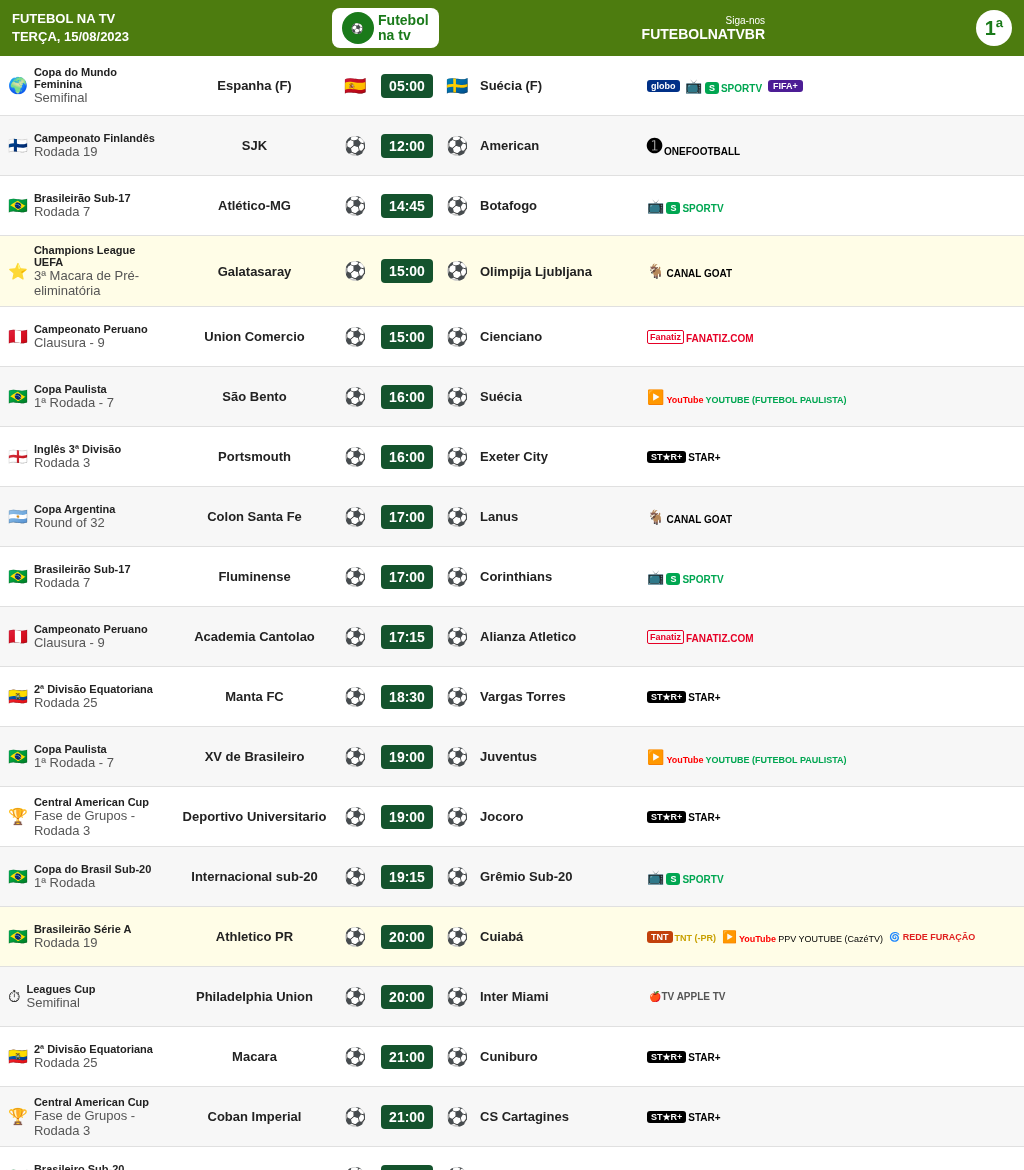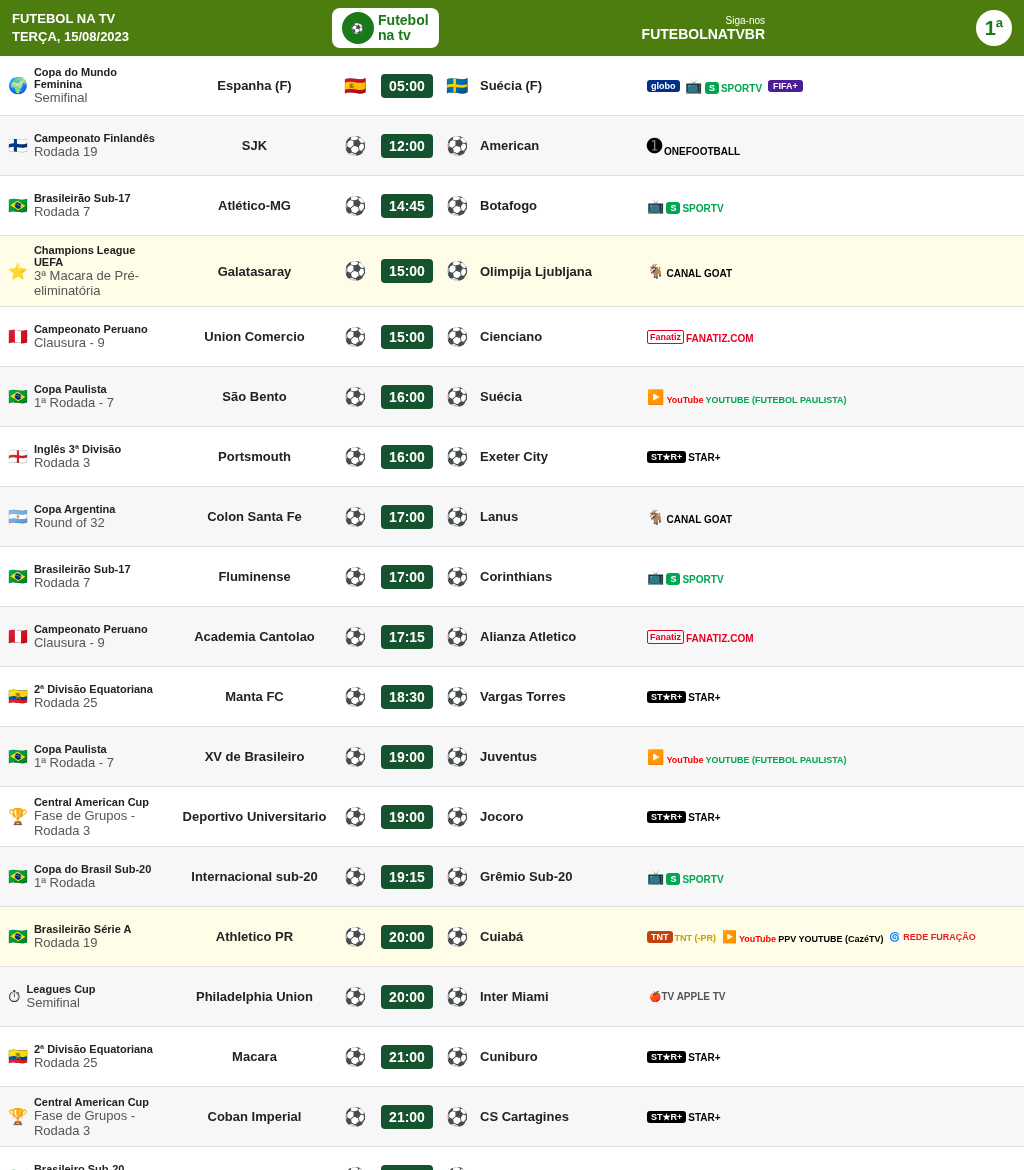--- a/index.html
+++ b/index.html
@@ -511,21 +511,21 @@
     <div class="col-away-icon">⚽</div>
     <div class="col-away">Cuiabá</div>
     <div class="col-broadcaster">
         <span class="broadcaster-item">
           <span class="tnt-badge">TNT</span>
           <span style="color:#c8a000;font-size:9px;font-weight:bold;">TNT (-PR)</span>
         </span> 
         <span class="broadcaster-item">
           <span style="font-size:12px;">▶️</span>
           <span style="color:#ff0000;font-size:9px;font-weight:bold;">YouTube</span>
-          <span style="color:#000;font-size:9px;font-weight:bold;">PPV YOUTUBE (CazéTV)</span>
+          <span style="color:#000;font-size:9px;font-weight:normal;">PPV YOUTUBE (CazéTV)</span>
         </span> 
         <span class="broadcaster-item">
           <span style="color:#e02020;font-size:9px;font-weight:bold;">🌀 REDE FURAÇÃO</span>
         </span>
       </div>
   </div>
     <div class="match-row row-odd">
     <div class="col-competition">
       <div><span style="font-size:16px;">⏱</span></div>
       <div class="comp-info">

